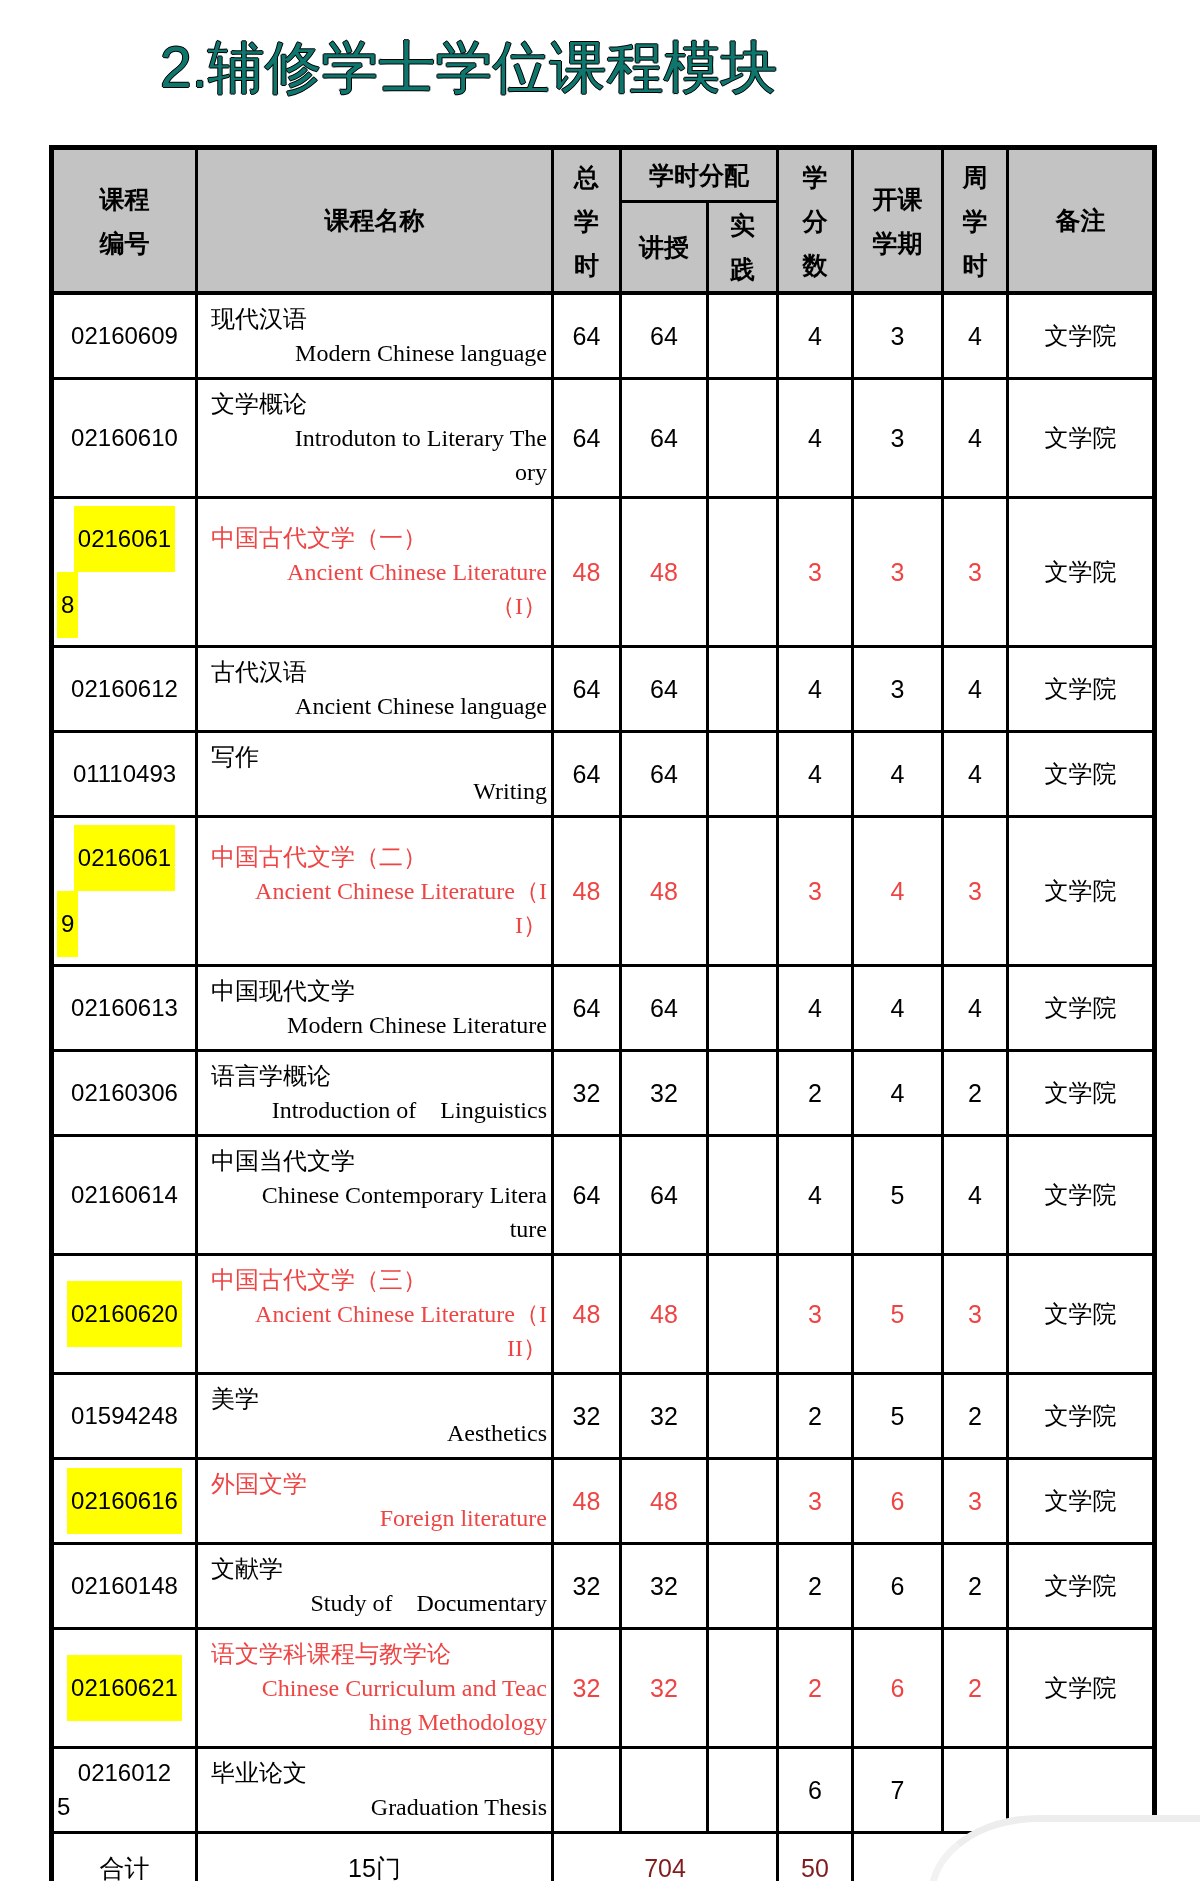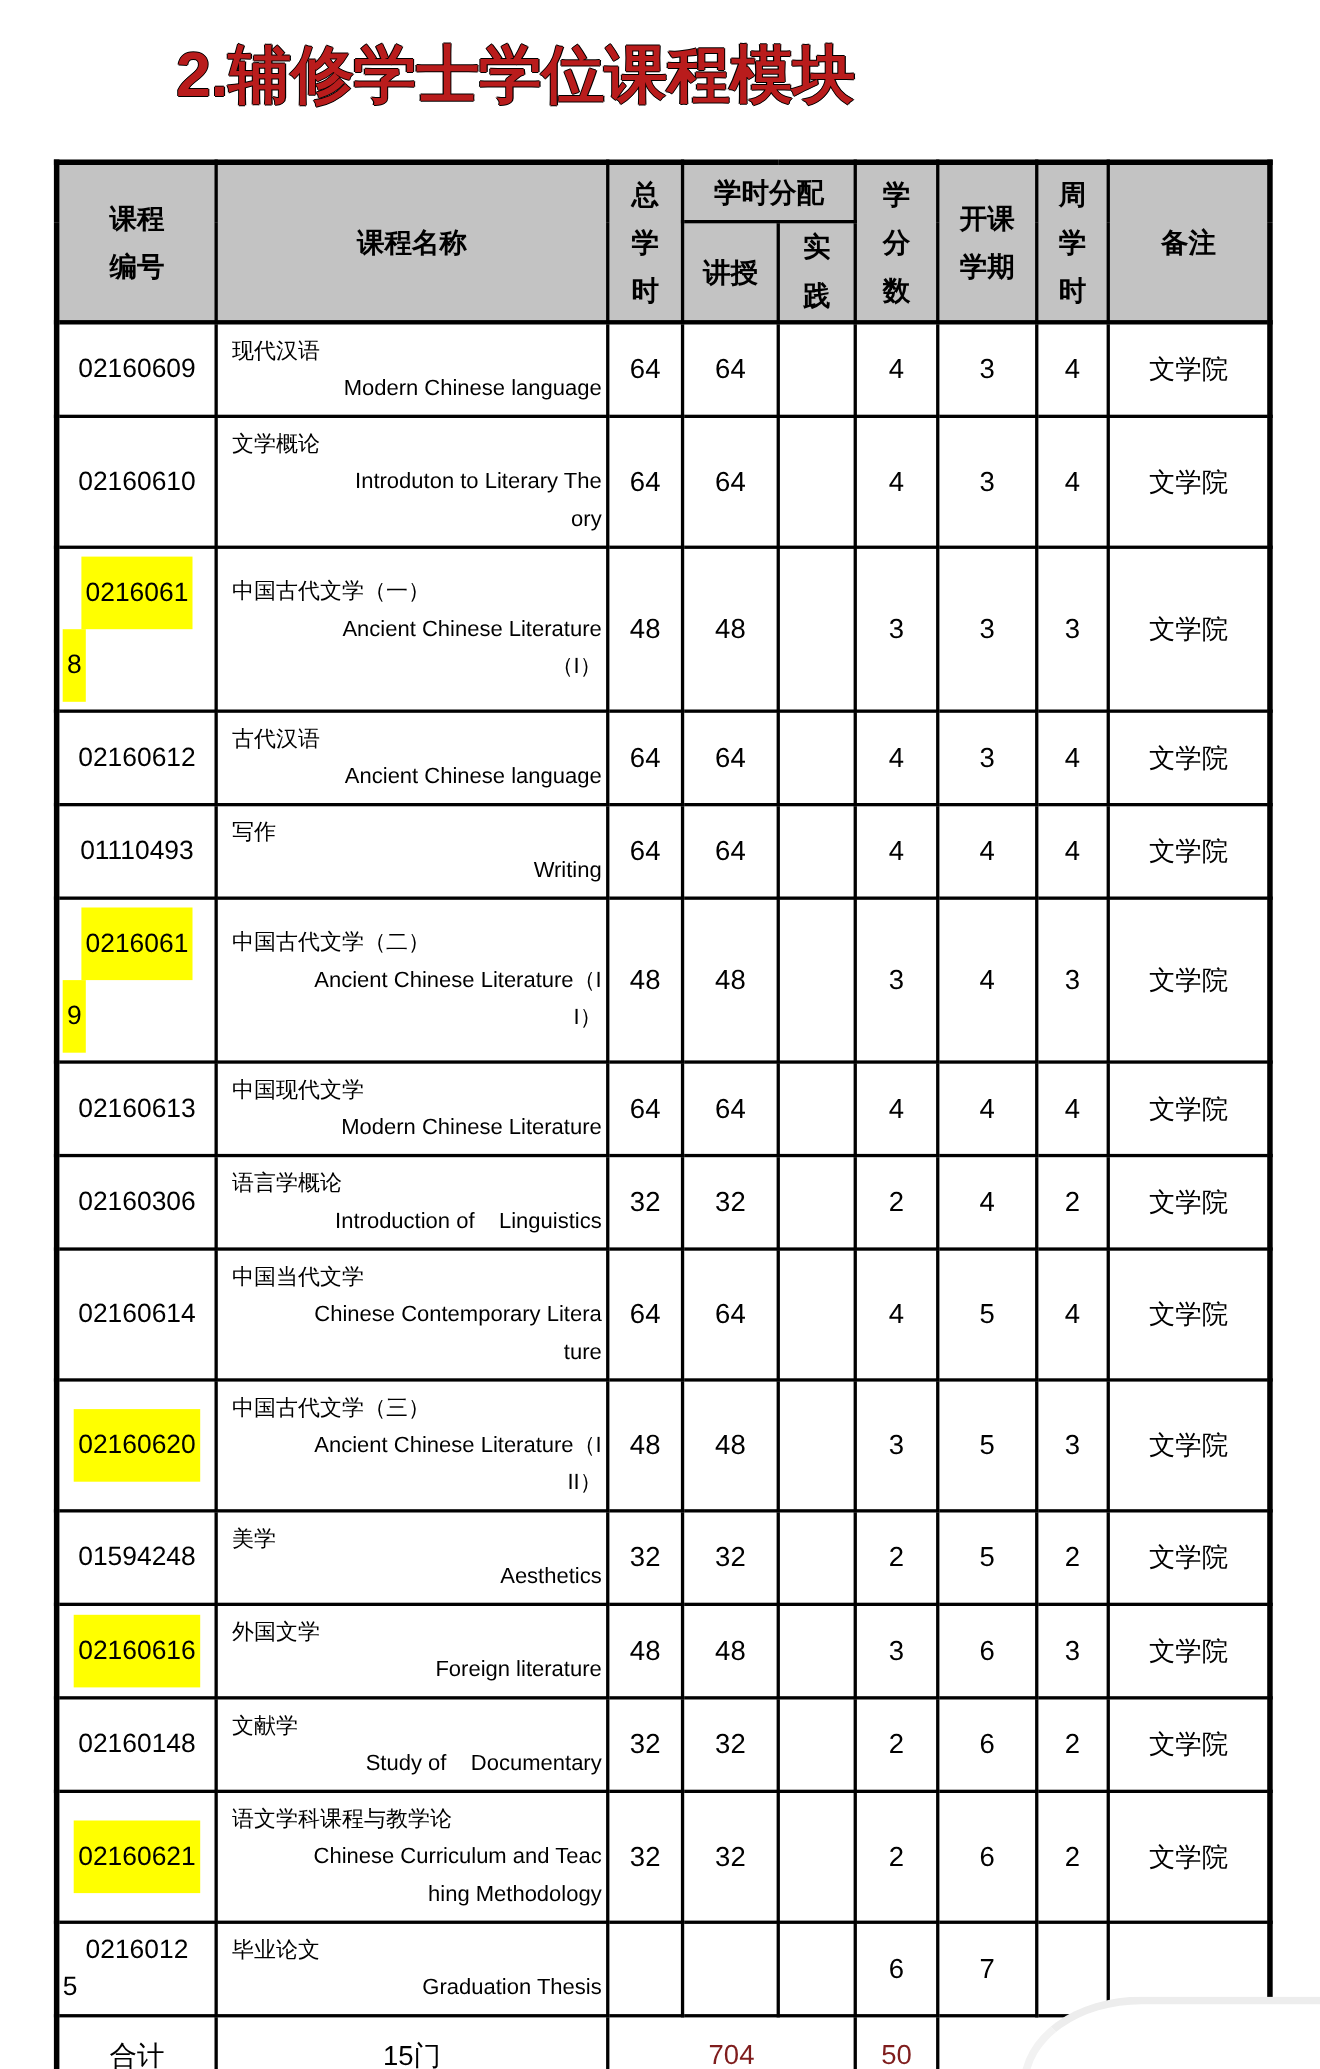--- a/index.html
+++ b/index.html
@@ -7,22 +7,22 @@
     margin: 0; padding: 0;
     width: 1200px; height: 1881px;
     background: #ffffff;
     font-family: "Liberation Sans", sans-serif;
     position: relative;
     overflow: hidden;
   }
   .page-title {
     margin: 30px 0 0 160px;
     font-size: 57px;
-    font-weight: 700;
-    color: #b91c1c;
+    font-weight: 400;
+    color: #0f766e;
     letter-spacing: 0px;
     text-shadow: 1px 0 0 #000, -1px 0 0 #000, 0 1px 0 #000, 0 -1px 0 #000;
     white-space: nowrap;
   }
   table.courses {
     border-collapse: collapse;
     table-layout: fixed;
     width: 1103px;
     margin: 38px 0 14px 49px;
     border: 5px solid #000;
@@ -49,27 +49,27 @@
     font-size: 25px;
     color: #000;
     text-align: center;
     vertical-align: middle;
     padding: 7px 2px;
   }
   td.cell-name {
     text-align: left;
     padding: 7px 4px 7px 13px;
   }
-  .zh, .en { line-height: 34px; font-size: 20px; }
+  .zh, .en { line-height: 34px; font-size: 24px; font-family: Liberation Serif, serif; }
   .en { white-space: pre; text-align: right; }
   td.cell-code { font-size: 24px; padding: 7px 2px; }
   .code-line { line-height: 34px; }
   .code-line.cl-rest { text-align: left; padding-left: 1px; }
   .hl { background: #ffff00; padding: 16px 4px; display: inline-block; }
-  tr.blue-row td.cell-name, tr.blue-row td.cell-num { color: #000000; }
+  tr.blue-row td.cell-name, tr.blue-row td.cell-num { color: #ef4444; }
   tr.blue-row td.cell-note { color: #000; }
   td.cell-note { font-size: 24px; }
 
   tfoot td {
     border-top: 4px solid #000;
     height: 72px;
     font-size: 25px;
     text-align: center;
     vertical-align: middle;
     padding: 0;

